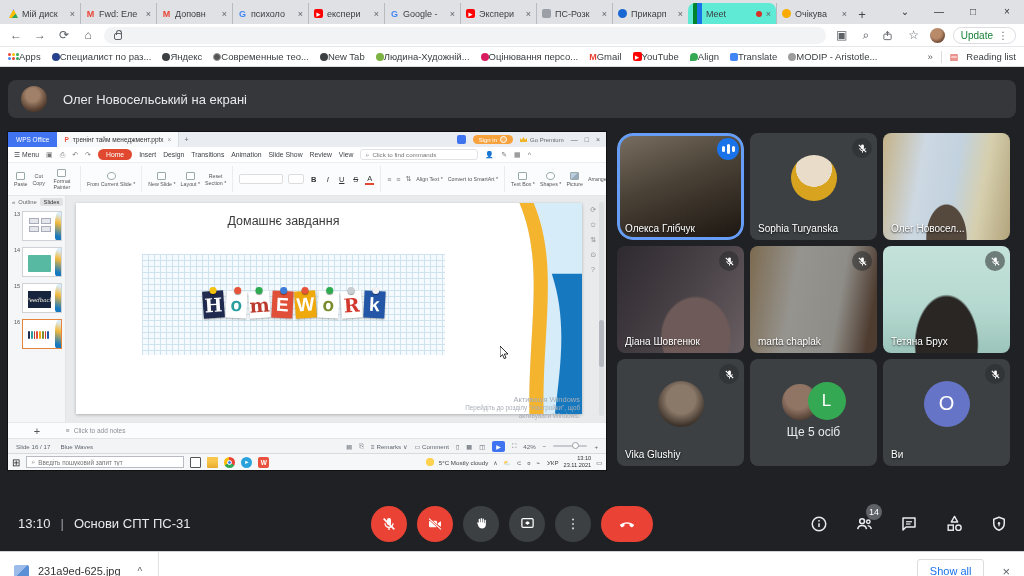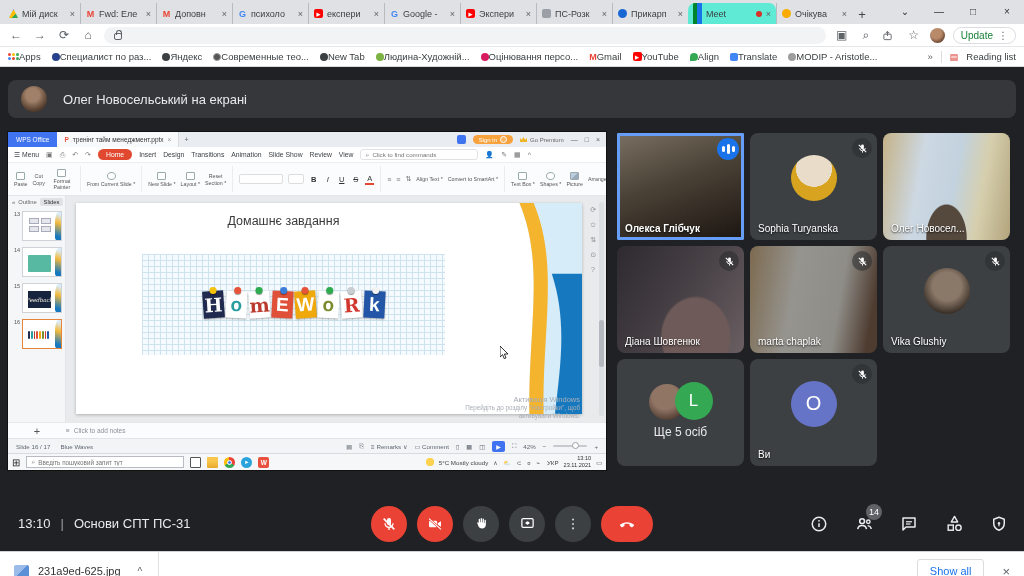--- a/index.html
+++ b/index.html
@@ -51,21 +51,21 @@
   
   .meet { position:relative; height:484px; background:#202124; }
   .banner { position:absolute; left:8px; right:8px; top:13px; height:38px; background:#35373a; border-radius:8px;
             display:flex; align-items:center; padding-left:13px; gap:16px; }
   .banner .av { width:26px; height:26px; border-radius:50%; background:radial-gradient(circle at 45% 35%,#a08068 30%,#5c4434 65%,#2e2018 100%); }
   .banner .txt { color:#e8eaed; font-size:13px; }
 
   
   .pgrid { position:absolute; left:617px; top:66px; display:grid; grid-template-columns:repeat(3,127px); grid-auto-rows:107px; gap:6px; }
   .tile { position:relative; border-radius:8px; overflow:hidden; background:#3c4043; }
-  .tile.speaking { box-shadow:inset 0 0 0 3px #669df6; border-radius:1px;font-weight:bold; }
+  .tile.speaking { box-shadow:inset 0 0 0 3px #669df6; border-radius:16px; }
   .tname { position:absolute; left:8px; bottom:6px; color:#fff; font-size:10px; text-shadow:0 1px 2px rgba(0,0,0,.85); white-space:nowrap; }
   .micoff { position:absolute; top:5px; right:5px; width:20px; height:20px; border-radius:50%; background:rgba(42,44,46,.55);
             display:flex; align-items:center; justify-content:center; }
   .speakind { position:absolute; top:5px; right:5px; width:22px; height:22px; border-radius:50%; background:#1a73e8;
               display:flex; align-items:center; justify-content:center; gap:2px; }
   .speakind i { width:3px; background:#fff; border-radius:2px; display:block; }
   .bg-oleksa { background:linear-gradient(160deg,#7a7062 0%,#4a4136 45%,#1b1510 100%),radial-gradient(circle at 12% 28%,rgba(210,218,230,.8) 0 14%,transparent 15%); background-blend-mode:normal; }
   .bg-oleg { background:radial-gradient(ellipse at 50% 98%,#55493e 0 22%,transparent 23%),linear-gradient(100deg,#c4b288 0%,#cdd8e2 30%,#c2d2de 55%,#d6cfae 75%,#b2a47c 100%); }
   .bg-diana { background:radial-gradient(ellipse at 62% 85%,#6e5a58 0 30%,transparent 32%),linear-gradient(120deg,#2e2a30 0%,#4a4348 55%,#6a5f62 100%); }
   .bg-marta { background:linear-gradient(100deg,#7c6a50 0%,#96948f 35%,#8f8d88 68%,#4e3c30 92%); }
@@ -698,20 +698,31 @@
       <div class="micoff">
           <svg width="11" height="11" viewBox="0 0 24 24">
             <path d="M12 3a3 3 0 0 1 3 3v5a3 3 0 0 1-6 0V6a3 3 0 0 1 3-3z" fill="#fff"></path>
             <path d="M6 11a6 6 0 0 0 12 0" fill="none" stroke="#fff" stroke-width="2"></path>
             <line x1="12" y1="17" x2="12" y2="21" stroke="#fff" stroke-width="2"></line>
             <line x1="4" y1="4" x2="20" y2="20" stroke="#fff" stroke-width="2.4"></line>
           </svg>
         </div>
       <span class="tname">marta chaplak</span>
     </div>
+    <div class="tile bg-tetiana">
+      <div class="micoff">
+          <svg width="11" height="11" viewBox="0 0 24 24">
+            <path d="M12 3a3 3 0 0 1 3 3v5a3 3 0 0 1-6 0V6a3 3 0 0 1 3-3z" fill="#fff"></path>
+            <path d="M6 11a6 6 0 0 0 12 0" fill="none" stroke="#fff" stroke-width="2"></path>
+            <line x1="12" y1="17" x2="12" y2="21" stroke="#fff" stroke-width="2"></line>
+            <line x1="4" y1="4" x2="20" y2="20" stroke="#fff" stroke-width="2.4"></line>
+          </svg>
+        </div>
+      <span class="tname">Тетяна Брух</span>
+    </div>
     <div class="tile">
       <div class="micoff">
           <svg width="11" height="11" viewBox="0 0 24 24">
             <path d="M12 3a3 3 0 0 1 3 3v5a3 3 0 0 1-6 0V6a3 3 0 0 1 3-3z" fill="#fff"></path>
             <path d="M6 11a6 6 0 0 0 12 0" fill="none" stroke="#fff" stroke-width="2"></path>
             <line x1="12" y1="17" x2="12" y2="21" stroke="#fff" stroke-width="2"></line>
             <line x1="4" y1="4" x2="20" y2="20" stroke="#fff" stroke-width="2.4"></line>
           </svg>
         </div>
       <div class="avcirc av-vika"></div>

